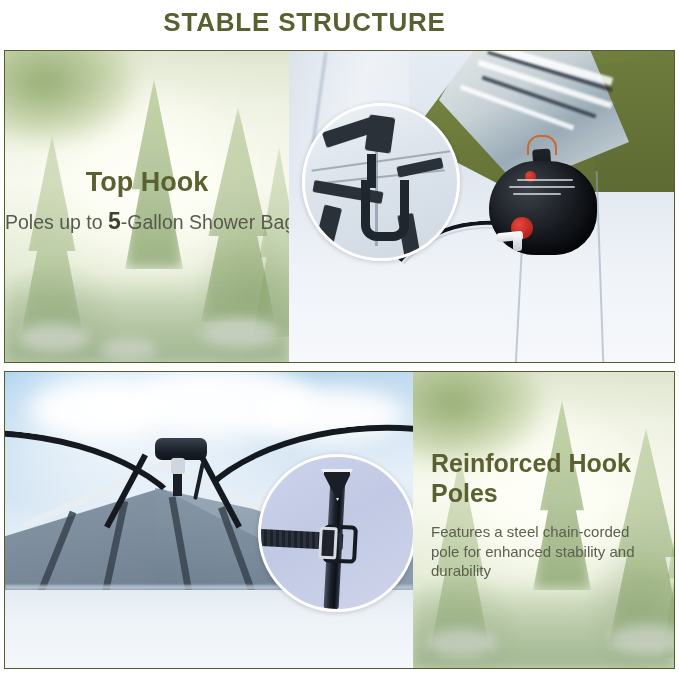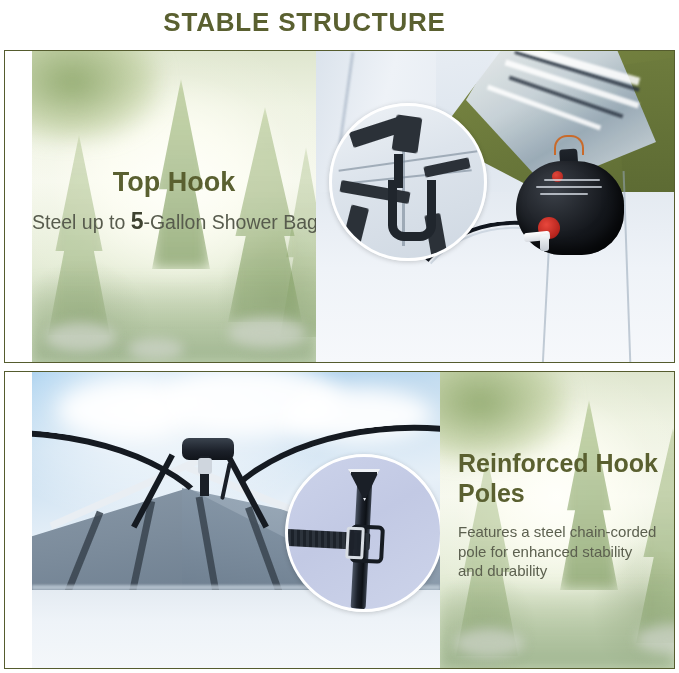--- a/index.html
+++ b/index.html
@@ -36,21 +36,20 @@
     overflow: hidden;
   }
   #panel-top    { left: 4px;  top: 50px;  width: 671px; height: 313px; }
   #panel-bottom { left: 4px;  top: 371px; width: 671px; height: 298px; }
 
   .half {
     position: absolute;
     top: 0;
     bottom: 0;
     overflow: hidden;
-    margin-left: 27px;
   }
 
   
   #top-left  { left: 0;   width: 284px; }
   #top-right { left: 284px; right: 0; }
 
   .forest-bg {
     position: absolute;
     inset: 0;
     background:
@@ -527,21 +526,21 @@
       <div class="tree t2"></div>
       <div class="tree t4"></div>
       <div class="ground"></div>
       <div class="rock r1"></div>
       <div class="rock r2"></div>
       <div class="rock r3"></div>
     </div>
     <div class="text-block">
       <p class="headline">Top Hook</p>
       <p class="subline">
-        <span>Steel up to </span><span class="hl">5</span><span>-Gallon Shower Bag</span>
+        <span>Poles up to </span><span class="hl">5</span><span>-Gallon Shower Bag</span>
       </p>
     </div>
   </div>
 
   <div class="half" id="top-right">
     <div class="tent-photo">
       <div class="tent-left-wall"></div>
       <div class="tent-left-fold"></div>
       <div class="tent-olive"></div>
       <div class="tent-olive2"></div>

